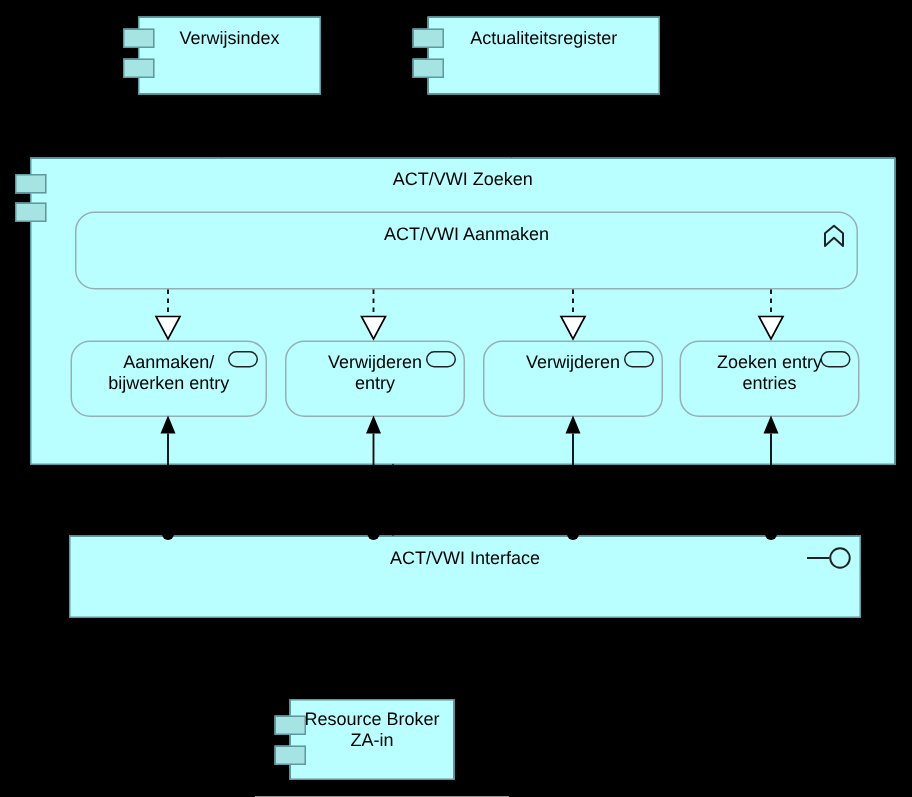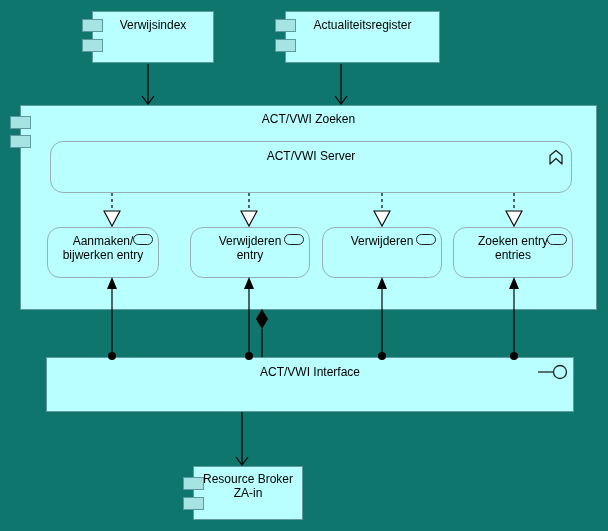--- a/index.html
+++ b/index.html
@@ -1,17 +1,17 @@
 <!DOCTYPE html>
 <html style="--element-fill: #b9ffff; --module-fill: #a6e4e4; --element-border: #5e98a0; --rounded-border: #96afb4; --connector: #000000;"><head>
 <meta charset="utf-8">
 <style>
   html,body{margin:0;padding:0;background:#ffffff;}
   .canvas{
-    position:relative;width:608px;height:531px;background:#0f766e;
+    position:relative;width:608px;height:531px;background:#000000;
     font-family:"Liberation Sans",sans-serif;font-size:12px;color:#000;
     overflow:hidden;
   }
   .node{
     position:absolute;box-sizing:border-box;text-align:center;
     background:var(--element-fill,#b9ffff);
     border:1px solid var(--element-border,#5e98a0);
   }
   .rounded{
     border-radius:13px;
@@ -54,27 +54,27 @@
   <div class="module" style="left:275px;top:19px;"></div>
   <div class="module" style="left:275px;top:39px;"></div>
 
   <div class="node z1" style="left:20px;top:105px;width:577px;height:205px;padding-top:6px;">
     <span class="node-label">ACT/VWI Zoeken</span>
   </div>
   <div class="module" style="left:10px;top:116px;"></div>
   <div class="module" style="left:10px;top:135px;"></div>
 
   <div class="node rounded z2" style="left:50px;top:141px;width:522px;height:52px;padding-top:7px;">
-    <span class="node-label">ACT/VWI Server</span>
+    <span class="node-label">ACT/VWI Aanmaken</span>
     <svg class="icon-svg" style="right:6px;top:6px;" width="18" height="18" viewBox="0 0 18 18">
       <polygon points="3,16 3,7.5 9,2.5 15,7.5 15,16 9,10.5" stroke-linejoin="round"></polygon>
     </svg>
   </div>
 
-  <div class="node rounded z2" style="left:47px;top:227px;width:112px;height:51px;padding-top:6px;">
+  <div class="node rounded z2" style="left:47px;top:227px;width:131px;height:51px;padding-top:6px;">
     <span class="node-label">Aanmaken/</span>
     <span class="node-label">bijwerken entry</span>
     <span class="svc-oval"></span>
   </div>
   <div class="node rounded z2" style="left:190px;top:227px;width:120px;height:51px;padding-top:6px;">
     <span class="node-label">Verwijderen</span>
     <span class="node-label">entry</span>
     <span class="svc-oval"></span>
   </div>
   <div class="node rounded z2" style="left:322px;top:227px;width:120px;height:51px;padding-top:6px;">

